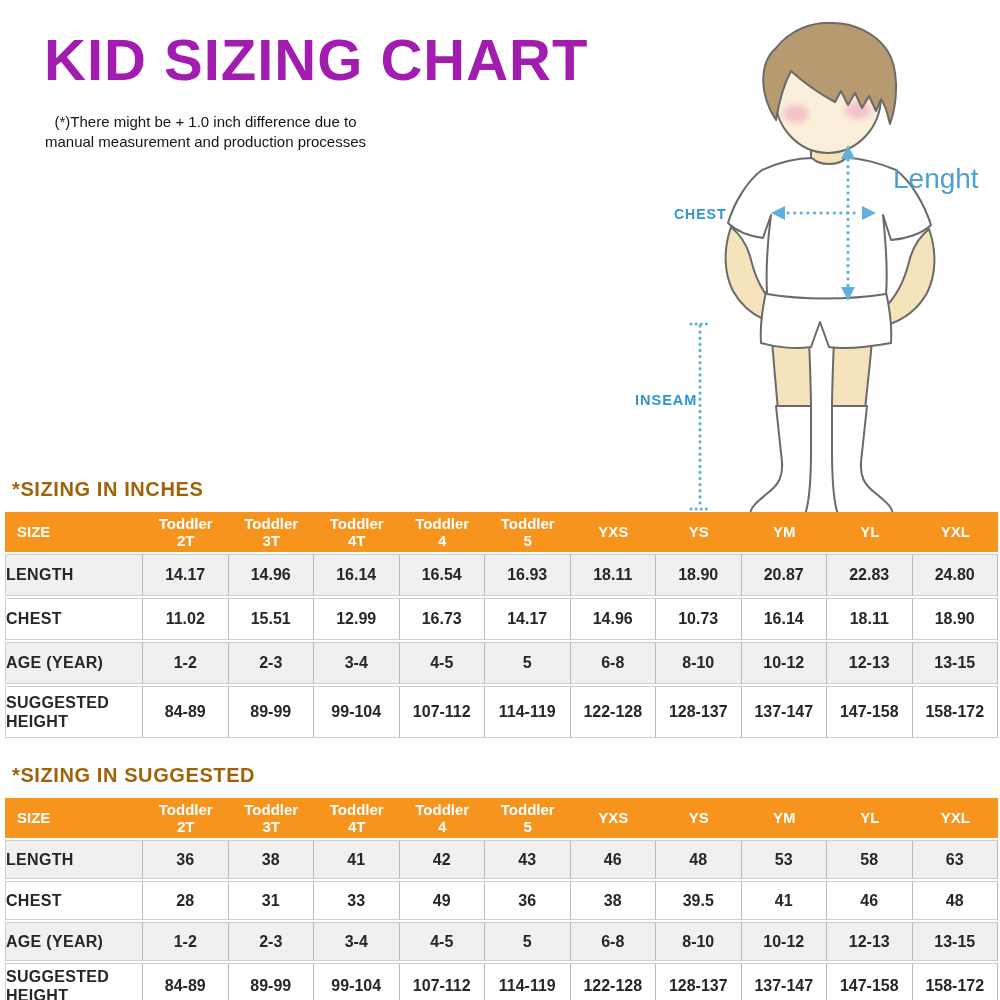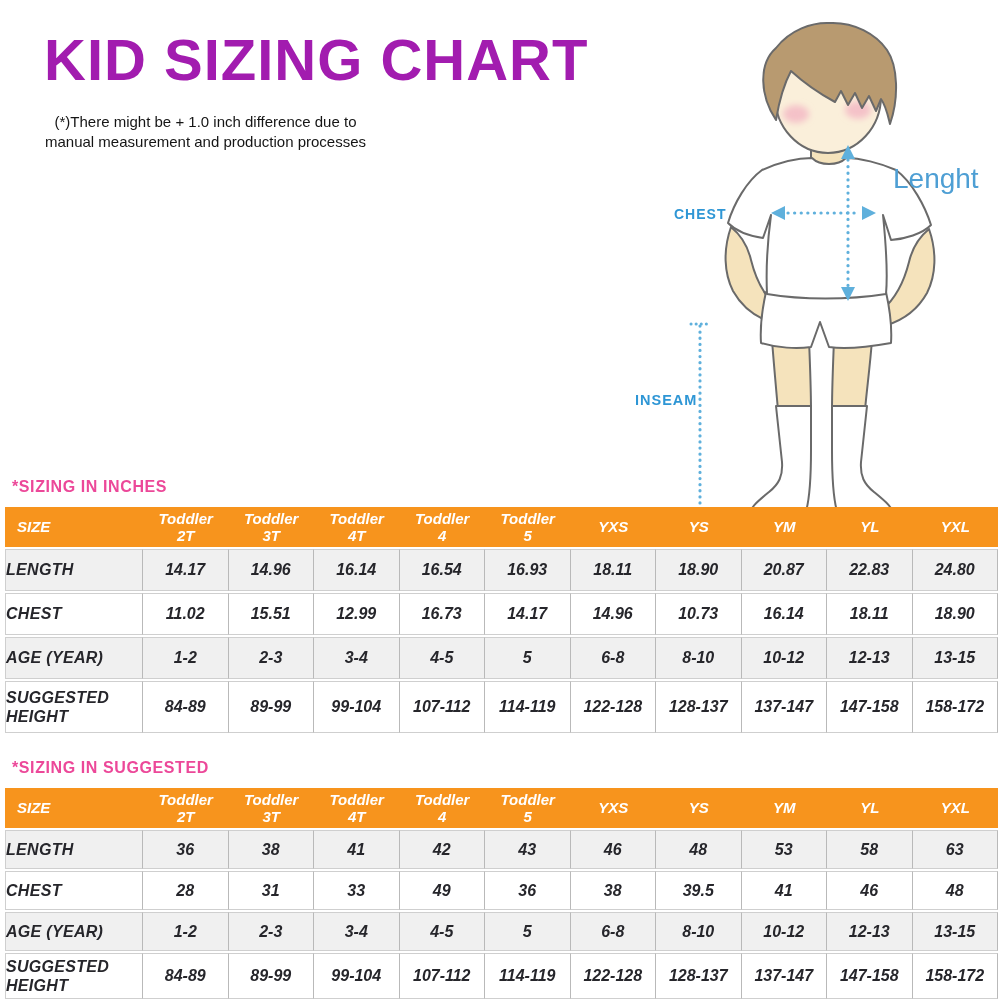--- a/index.html
+++ b/index.html
@@ -12,27 +12,27 @@
     font-size:58px;font-weight:800;letter-spacing:1px;
     color:#a21caf;white-space:nowrap;
   }
   .subtitle{
     position:absolute;left:45px;top:112px;
     font-size:15px;color:#151515;line-height:1.32;text-align:center;
   }
   .figure-wrap{position:absolute;left:600px;top:0;width:400px;height:515px;margin-top:10px;}
   .tables{position:absolute;left:0;top:478px;right:0;}
   .table-heading{
-    margin:0 0 0 12px;font-size:16px;font-weight:bold;color:#ec4899;
+    margin:0 0 0 12px;font-size:20px;font-weight:bold;color:#a16207;
     letter-spacing:.6px;
   }
   .table-heading.second{margin-top:24px;}
   table.size-table{
     width:993px;margin:9px 2px 0 5px;
-    border-collapse:separate;border-spacing:0 2px;table-layout:fixed;font-style:italic;
+    border-collapse:separate;border-spacing:0 2px;table-layout:fixed;
   }
   table.size-table col.c-label{width:138px;}
   table.size-table thead th{
     background:#F7941D;color:#fff;font-size:15px;font-weight:bold;
     height:40px;line-height:1.15;text-align:center;vertical-align:middle;
     white-space:pre-line;padding:0;
   }
   table.size-table thead th:first-child{text-align:left;padding-left:12px;}
   table.size-table tbody td{
     height:40px;text-align:center;font-size:16px;font-weight:600;color:#26262b;

